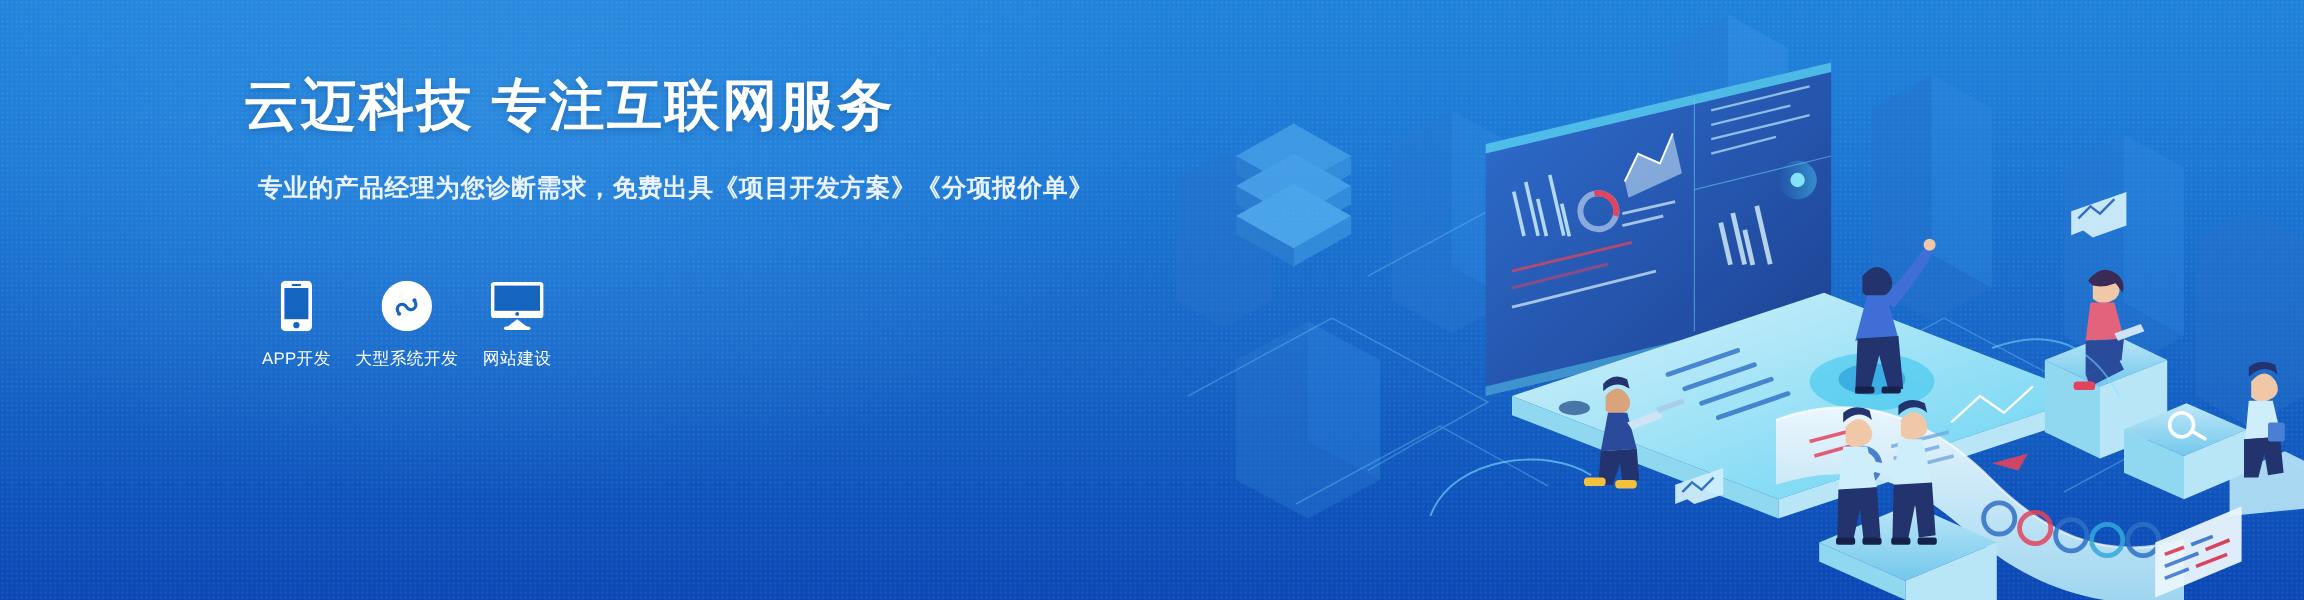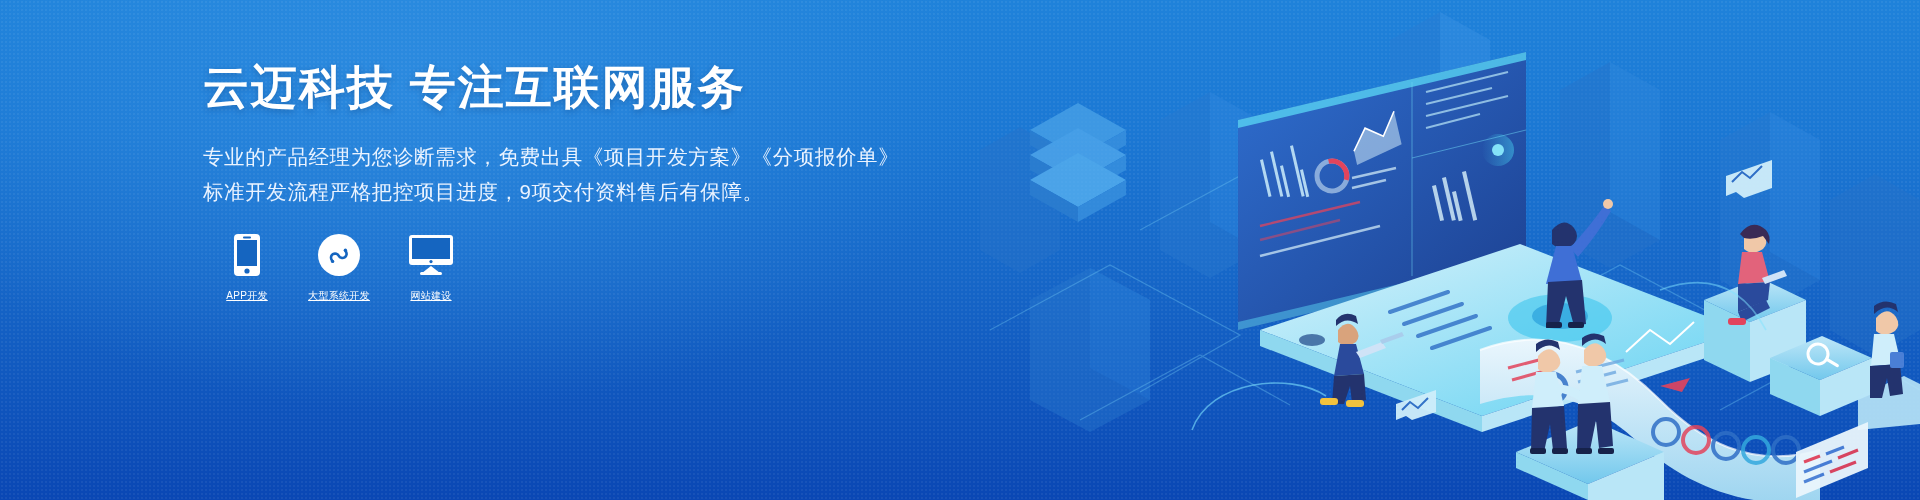--- a/index.html
+++ b/index.html
@@ -26,38 +26,38 @@
   .illus svg{display:block;width:100%;height:100%;}
 
   
   .copy{position:absolute;left:203px;top:62px;width:700px;z-index:5;}
   .headline{
     color:#ffffff;font-size:46px;line-height:1.1;font-weight:700;
     letter-spacing:2px;margin:0 0 26px 0;white-space:nowrap;
     text-shadow:0 2px 6px rgba(0,30,80,.25);
   }
   .sub{
-    color:#eaf3ff;font-size:20.5px;line-height:1.75;font-weight:400;
-    letter-spacing:.6px;margin:0;white-space:nowrap;
+    color:#eaf3ff;font-size:20.5px;line-height:1.75;font-weight:700;
+    letter-spacing:.6px;margin:12px;white-space:nowrap;
   }
   .sub div{margin:0;}
 
   
   .services{
     position:absolute;left:203px;top:232px;display:flex;align-items:flex-start;z-index:5;
   }
   .service{
     display:flex;flex-direction:column;align-items:center;width:88px;margin-right:4px;
   }
   .service .ico{
     height:46px;display:flex;align-items:center;justify-content:center;margin-bottom:13px;
   }
   .service .ico svg{fill:#ffffff;display:block;}
   .service .lbl{
-    color:#ffffff;font-size:10px;line-height:1;white-space:nowrap;letter-spacing:.3px;text-decoration:underline;
+    color:#ffffff;font-size:14px;line-height:1;white-space:nowrap;letter-spacing:.3px;
   }
 </style>
 </head>
 <body>
 
 <div class="banner">
 
   <div class="illus">
     <svg viewBox="0 0 960 500" xmlns="http://www.w3.org/2000/svg" aria-hidden="true">
       <defs>
@@ -310,21 +310,20 @@
 
       <path d="M232 430 C250 380 330 372 366 396" fill="none" stroke="#7fe3ff" stroke-width="1.6" opacity=".6"></path>
       <path d="M700 290 C760 268 790 300 806 330" fill="none" stroke="#7fe3ff" stroke-width="1.6" opacity=".5"></path>
     </svg>
   </div>
 
   <div class="copy">
     <h1 class="headline">云迈科技 专注互联网服务</h1>
     <div class="sub">
       <div>专业的产品经理为您诊断需求，免费出具《项目开发方案》《分项报价单》</div>
-      <div>标准开发流程严格把控项目进度，9项交付资料售后有保障。</div>
     </div>
   </div>
 
   <div class="services">
 
     <div class="service">
       <span class="ico">
         <svg width="26" height="42" viewBox="0 0 26 42">
             <rect x="0" y="0" width="26" height="42" rx="4" fill="#fff"></rect>
             <rect x="3" y="6" width="20" height="26" fill="#1565c0"></rect>

